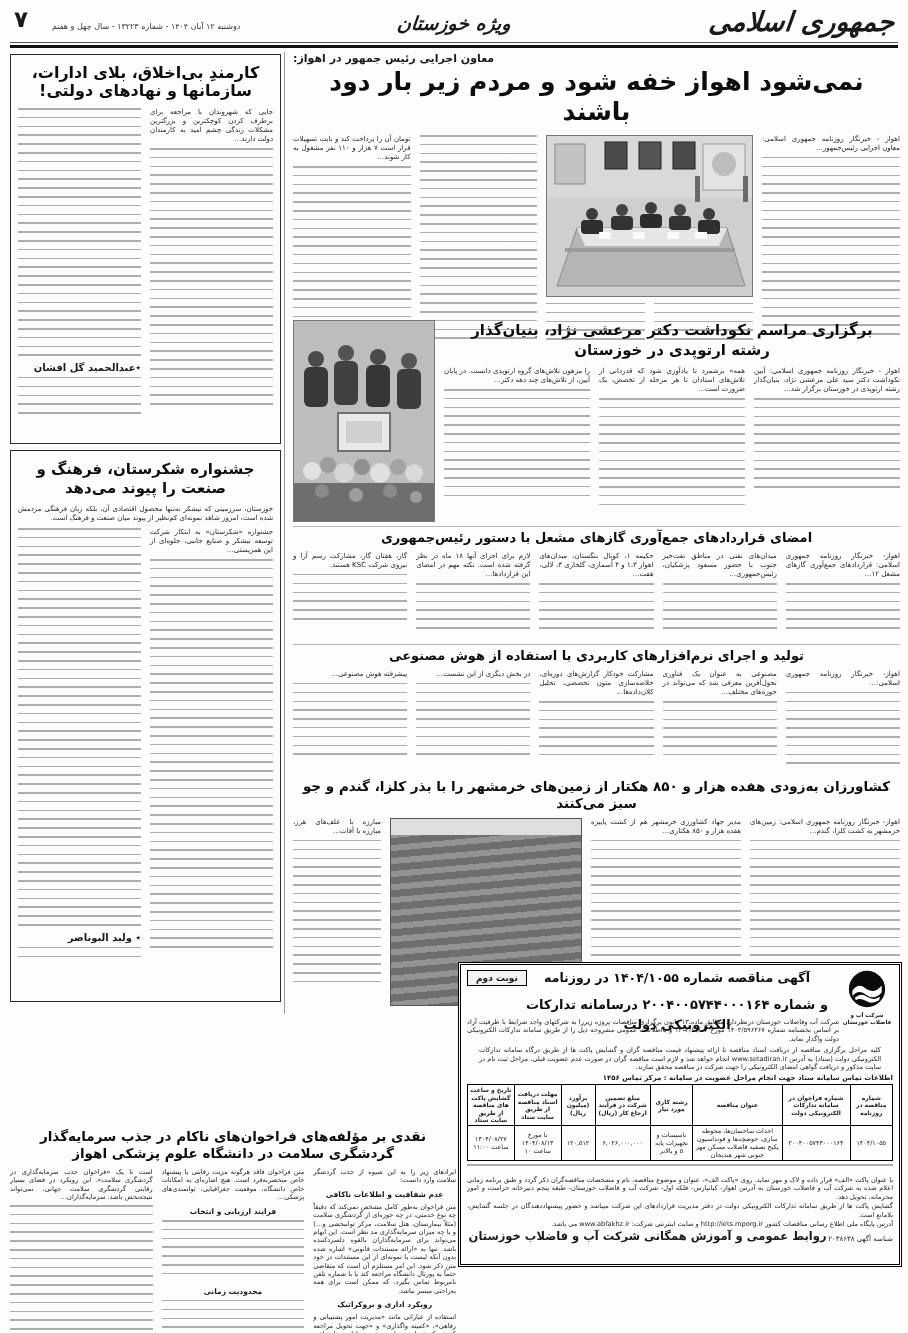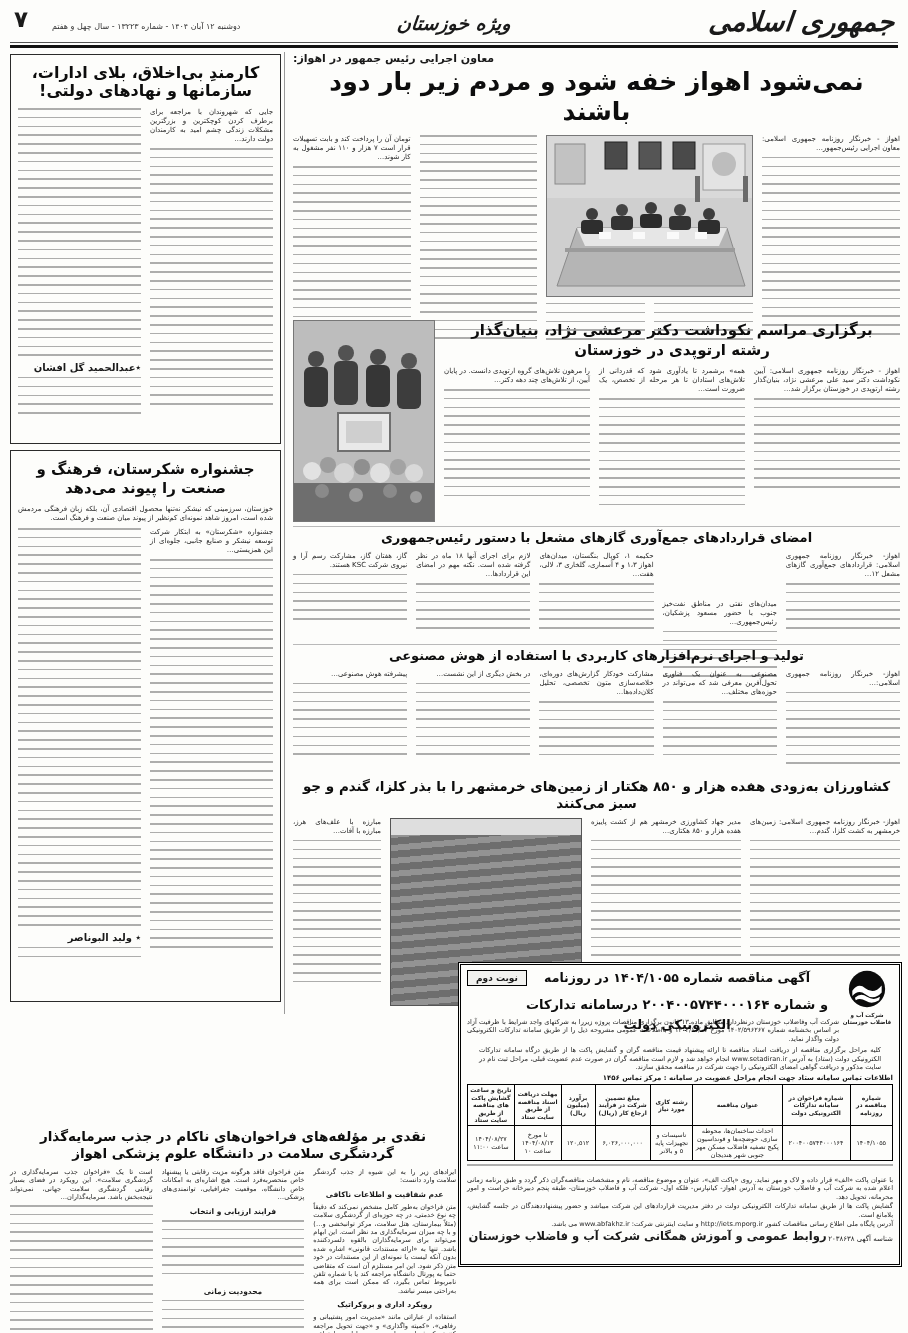--- a/index.html
+++ b/index.html
@@ -183,21 +183,21 @@
 
   <div class="abs hrule" style="left:293px;top:526px;width:607px;"></div>
 
   <div class="abs" style="left:293px;top:530px;width:607px;height:112px;">
     <div class="hl" style="font-size:13px;line-height:16px;margin:0 0 6px;">امضای قراردادهای جمع‌آوری گازهای مشعل با دستور رئیس‌جمهوری</div>
     <div class="colrow" style="height:86px;">
       <div class="col" style="flex:1;">
           <p class="micro" style="margin:0;">اهواز- خبرنگار روزنامه جمهوری اسلامی: قراردادهای جمع‌آوری گازهای مشعل ۱۲…</p>
           <div class="fill" style="height:52px;"></div>
         </div>
-      <div class="col" style="flex:1;margin-top:48px;">
+      <div class="col" style="flex:1;">
           <p class="micro" style="margin:0;">میدان‌های نفتی در مناطق نفت‌خیز جنوب با حضور مسعود پزشکیان، رئیس‌جمهوری…</p>
           <div class="fill" style="height:52px;"></div>
         </div>
       <div class="col" style="flex:1;">
           <p class="micro" style="margin:0;">حکیمه ۱، کوپال بنگستان، میدان‌های اهواز ۱،۳ و ۴ آسماری، گلخاری ۳، لالی، هفت…</p>
           <div class="fill" style="height:52px;"></div>
         </div>
       <div class="col" style="flex:1;">
           <p class="micro" style="margin:0;">لازم برای اجرای آنها ۱۸ ماه در نظر گرفته شده است. نکته مهم در امضای این قراردادها…</p>
           <div class="fill" style="height:52px;"></div>

